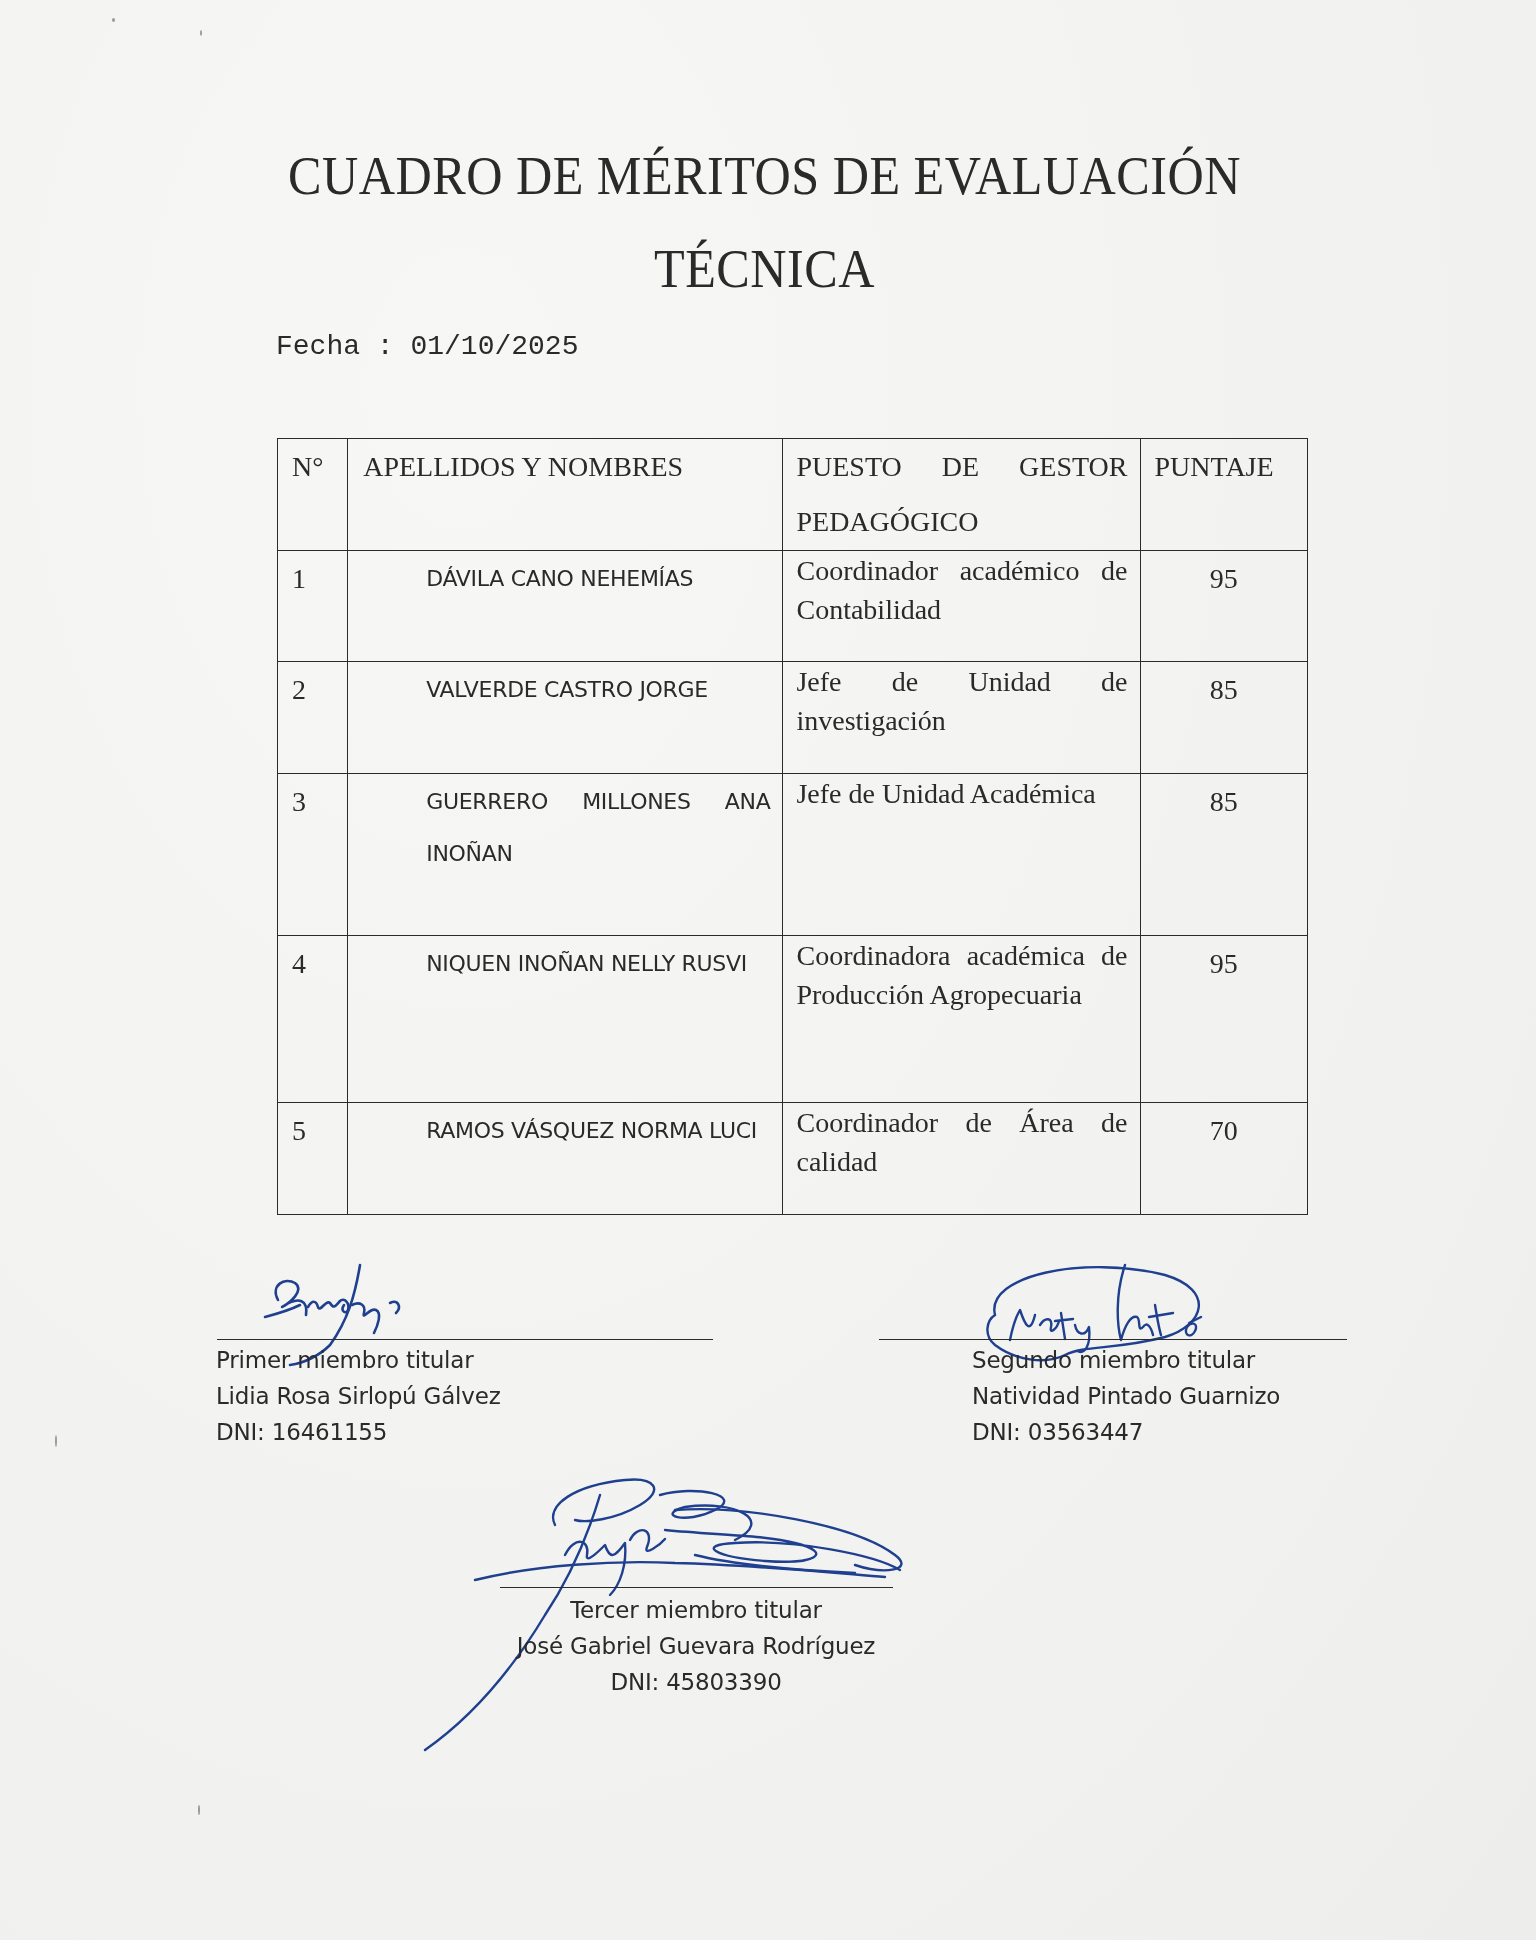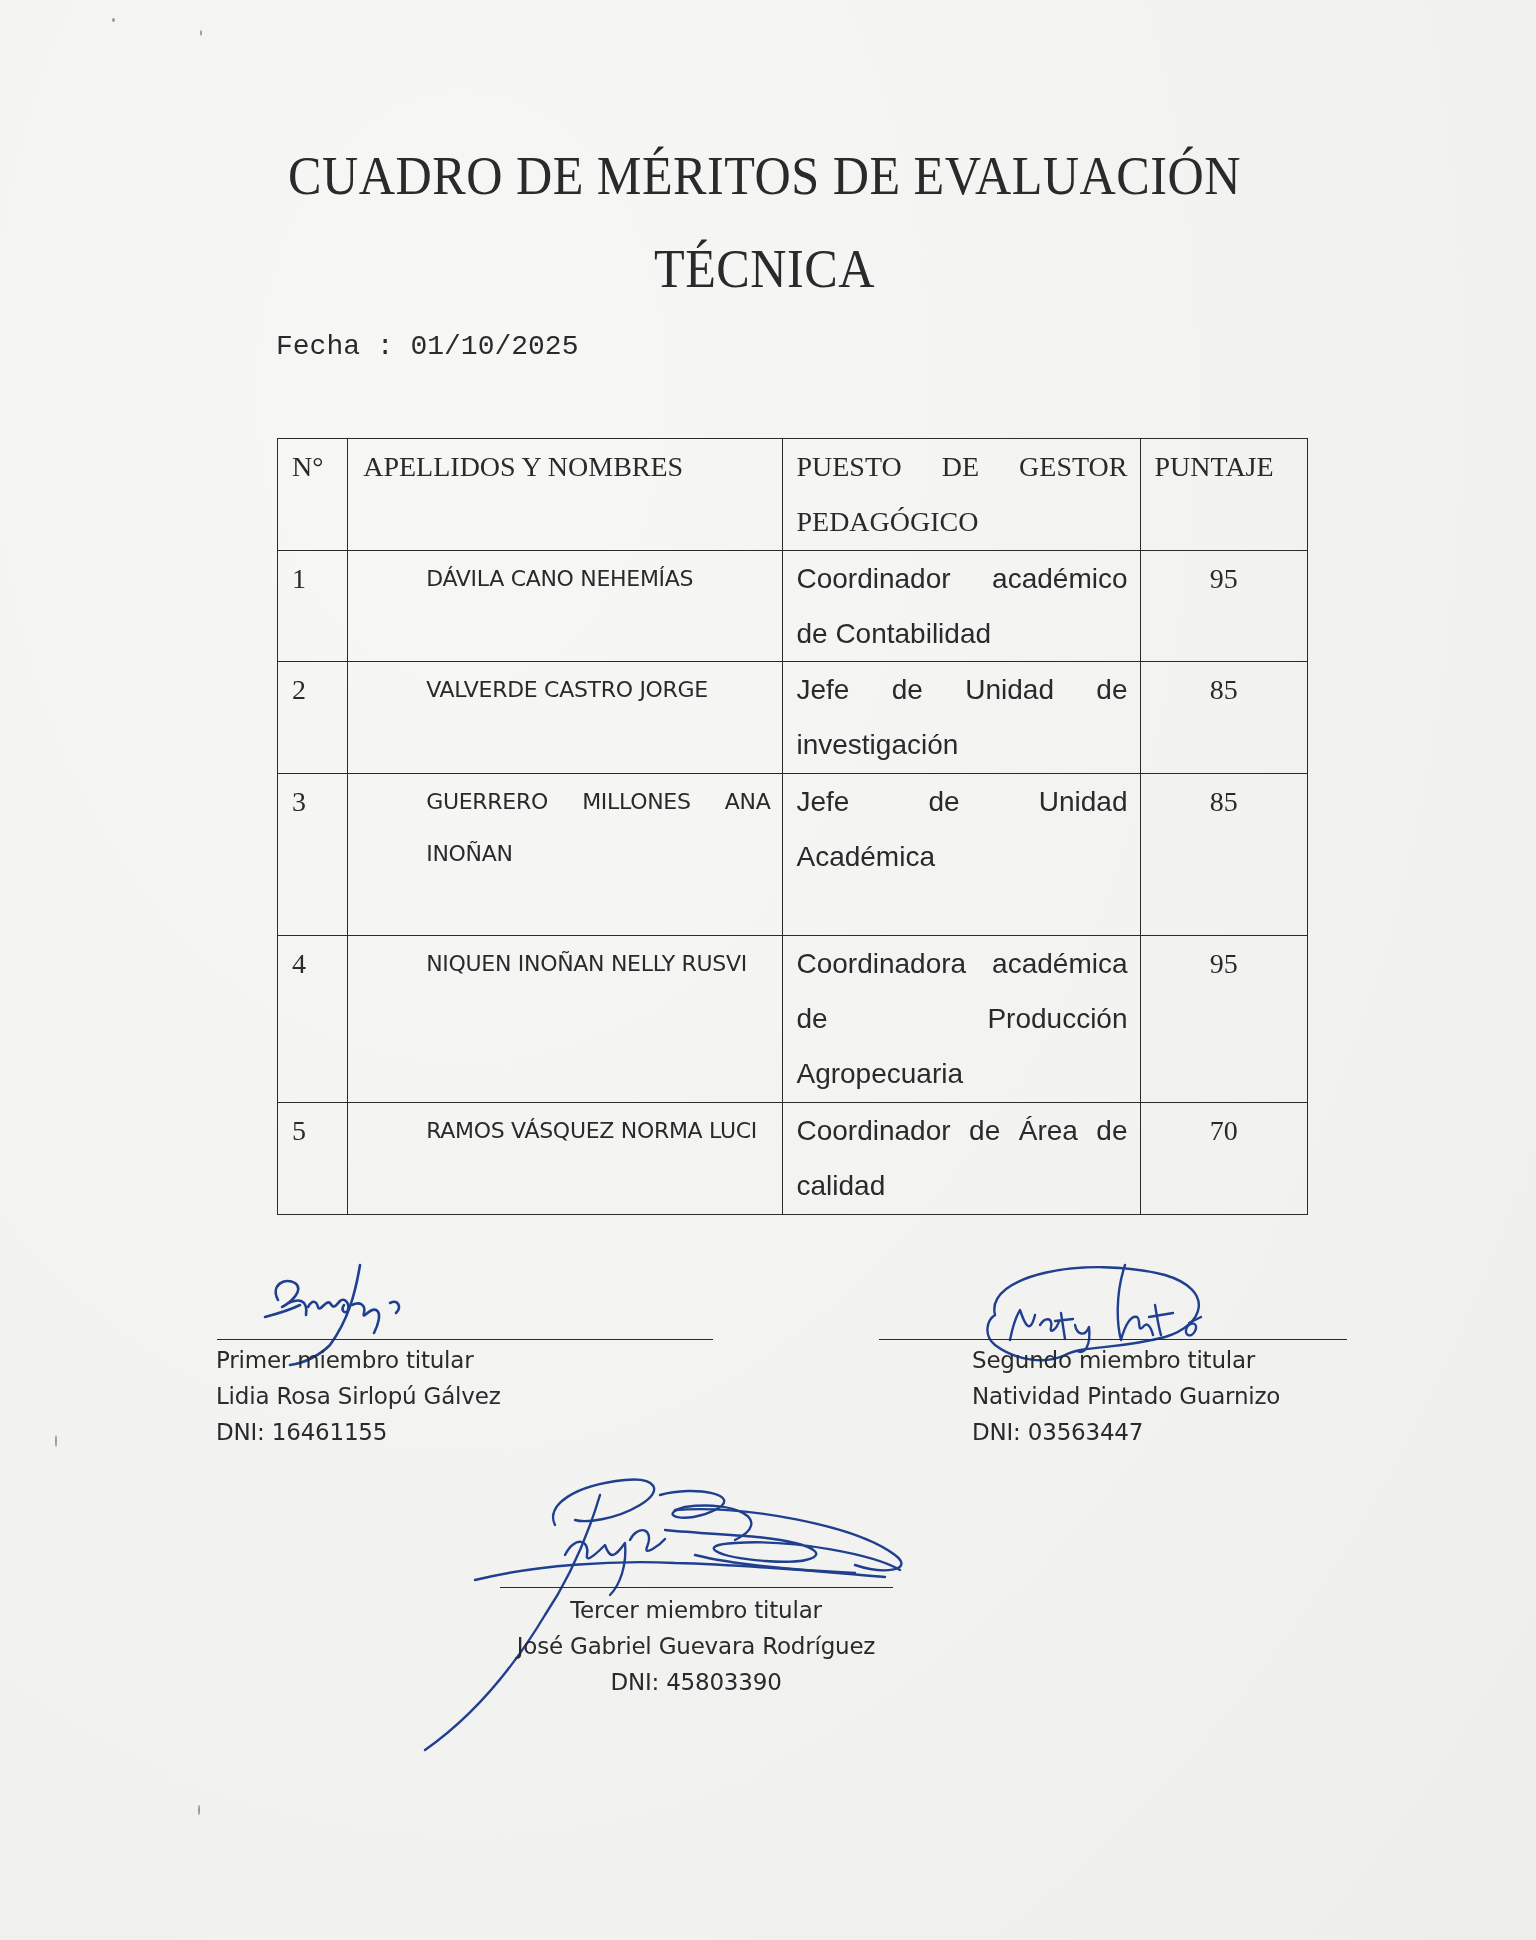--- a/index.html
+++ b/index.html
@@ -44,21 +44,21 @@
   th.c-name .hdr-cell { padding-left: 15px; }
   th.c-pos .hdr-cell { padding-left: 13px; padding-right: 12px; text-align: justify; text-align-last: left; }
   th.c-pts .hdr-cell { padding-left: 14px; }
   .no-cell { font-family: "Liberation Serif", serif; font-size: 28px; line-height: 55px; padding-left: 14px; color: #2a2a2a; }
   .name-cell {
     font-family: "DejaVu Sans", "Liberation Sans", sans-serif; font-size: 22px; line-height: 52px;
     padding-left: 78px; padding-right: 12px; color: #2a2a2a;
     text-align: justify; text-align-last: left; letter-spacing: -0.3px; padding-top: 2px;
   }
   .pos-cell {
-    font-family: Liberation Sans, sans-serif; font-size: 28px; line-height: 55px;
+    font-family: Liberation Serif, serif; font-size: 28px; line-height: 39px;
     padding-left: 13px; padding-right: 12px; color: #2a2a2a;
     text-align: justify; text-align-last: left;
   }
   .pts-cell { font-family: "Liberation Serif", serif; font-size: 28px; line-height: 55px; text-align: center; color: #2a2a2a; }
   tr.h0 { height: 112px; }
   tr.r1 { height: 111px; }
   tr.r2 { height: 112px; }
   tr.r3 { height: 162px; }
   tr.r4 { height: 167px; }
   tr.r5 { height: 112px; }

